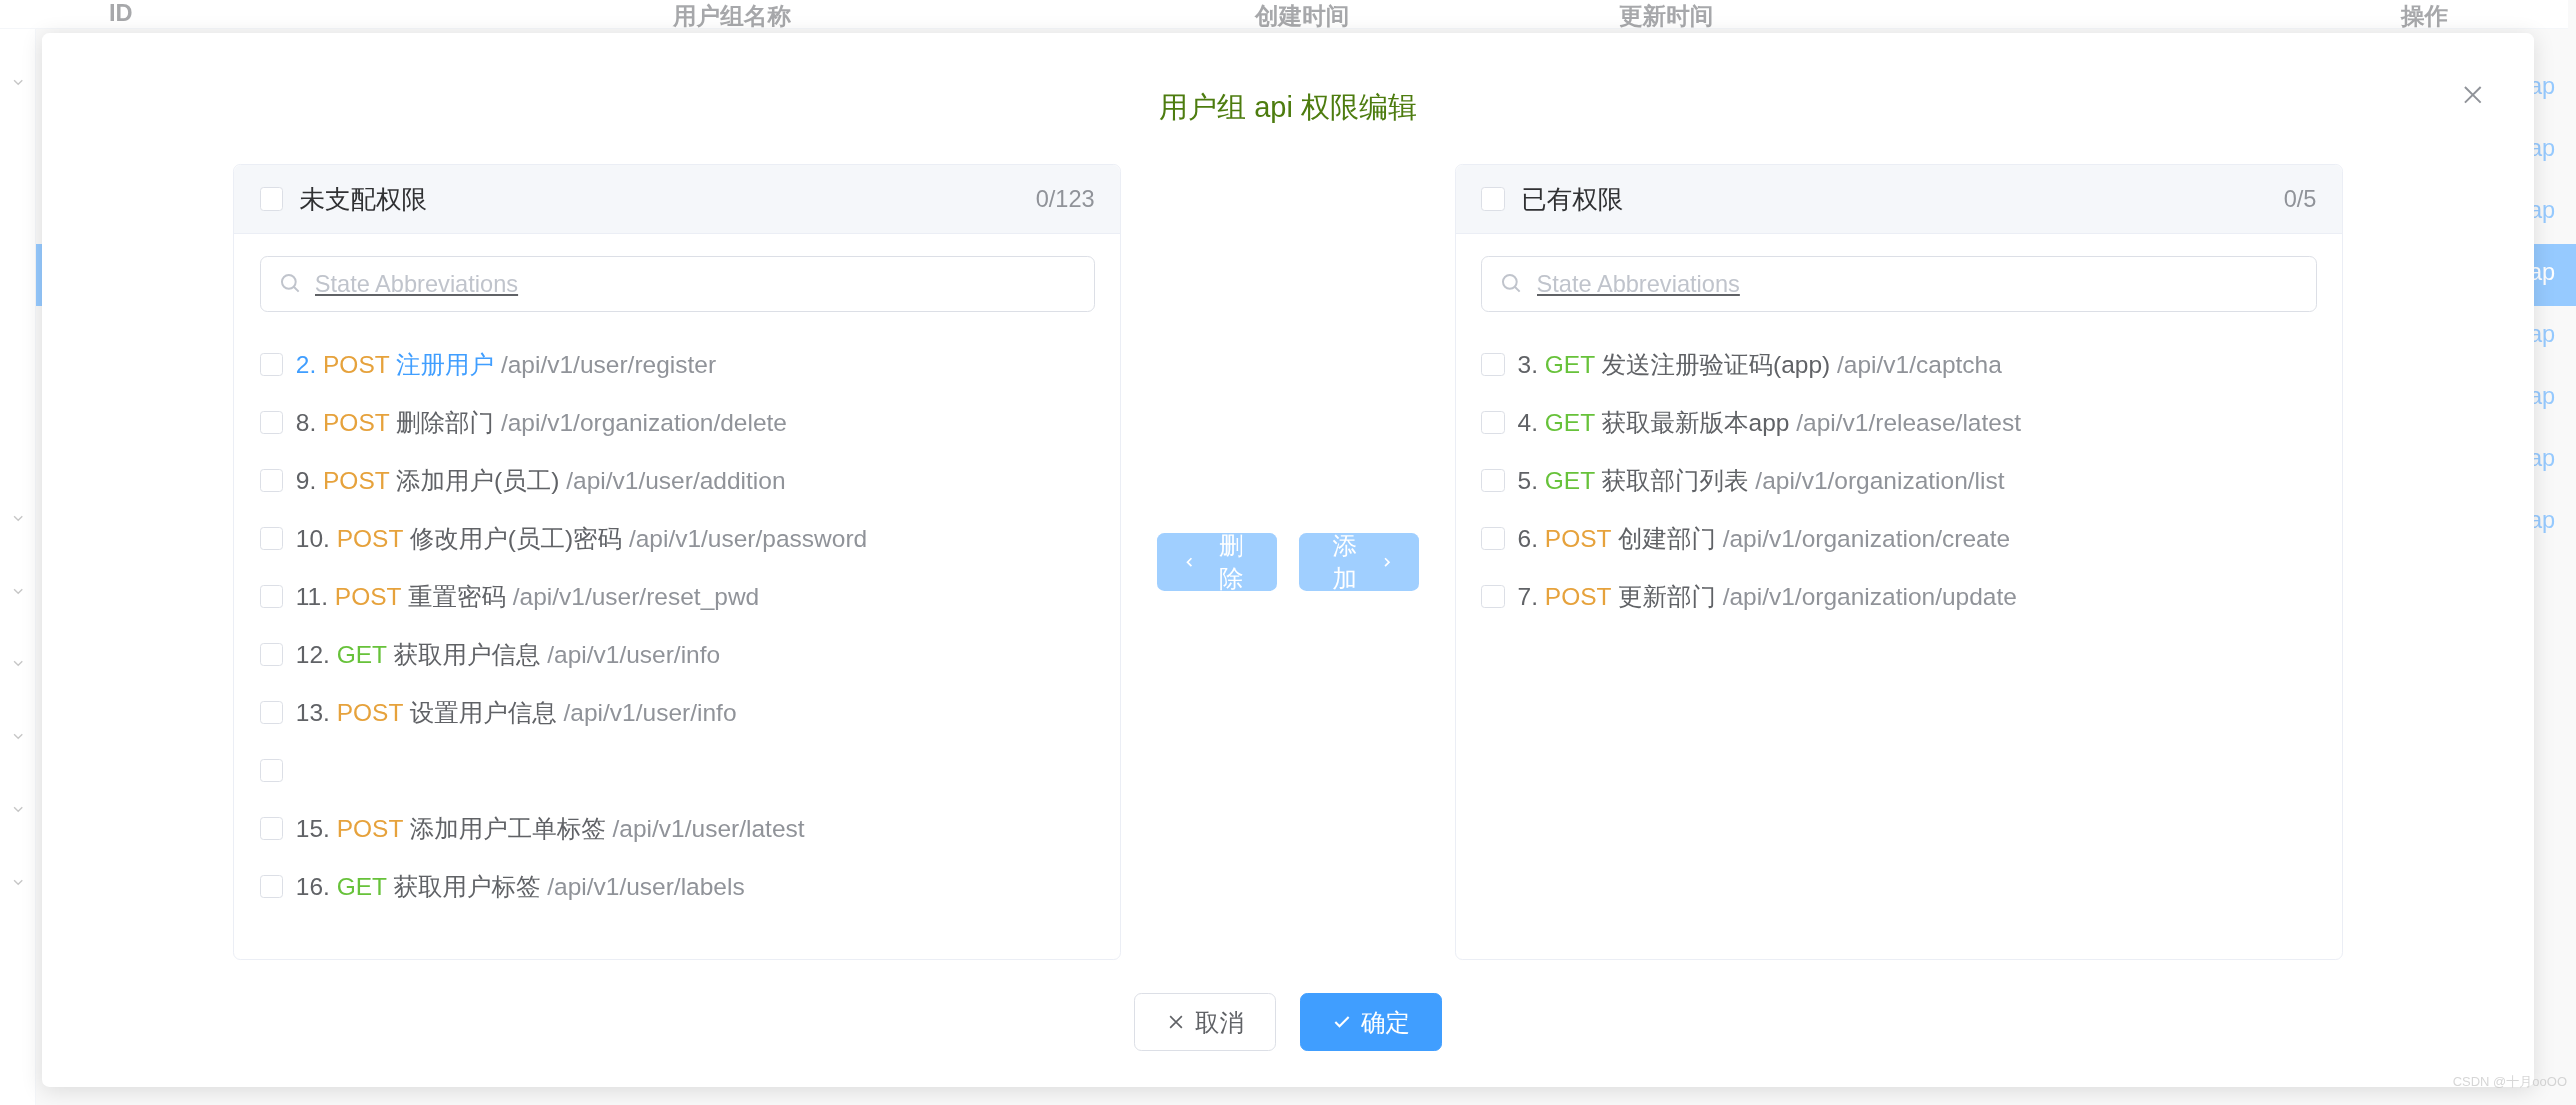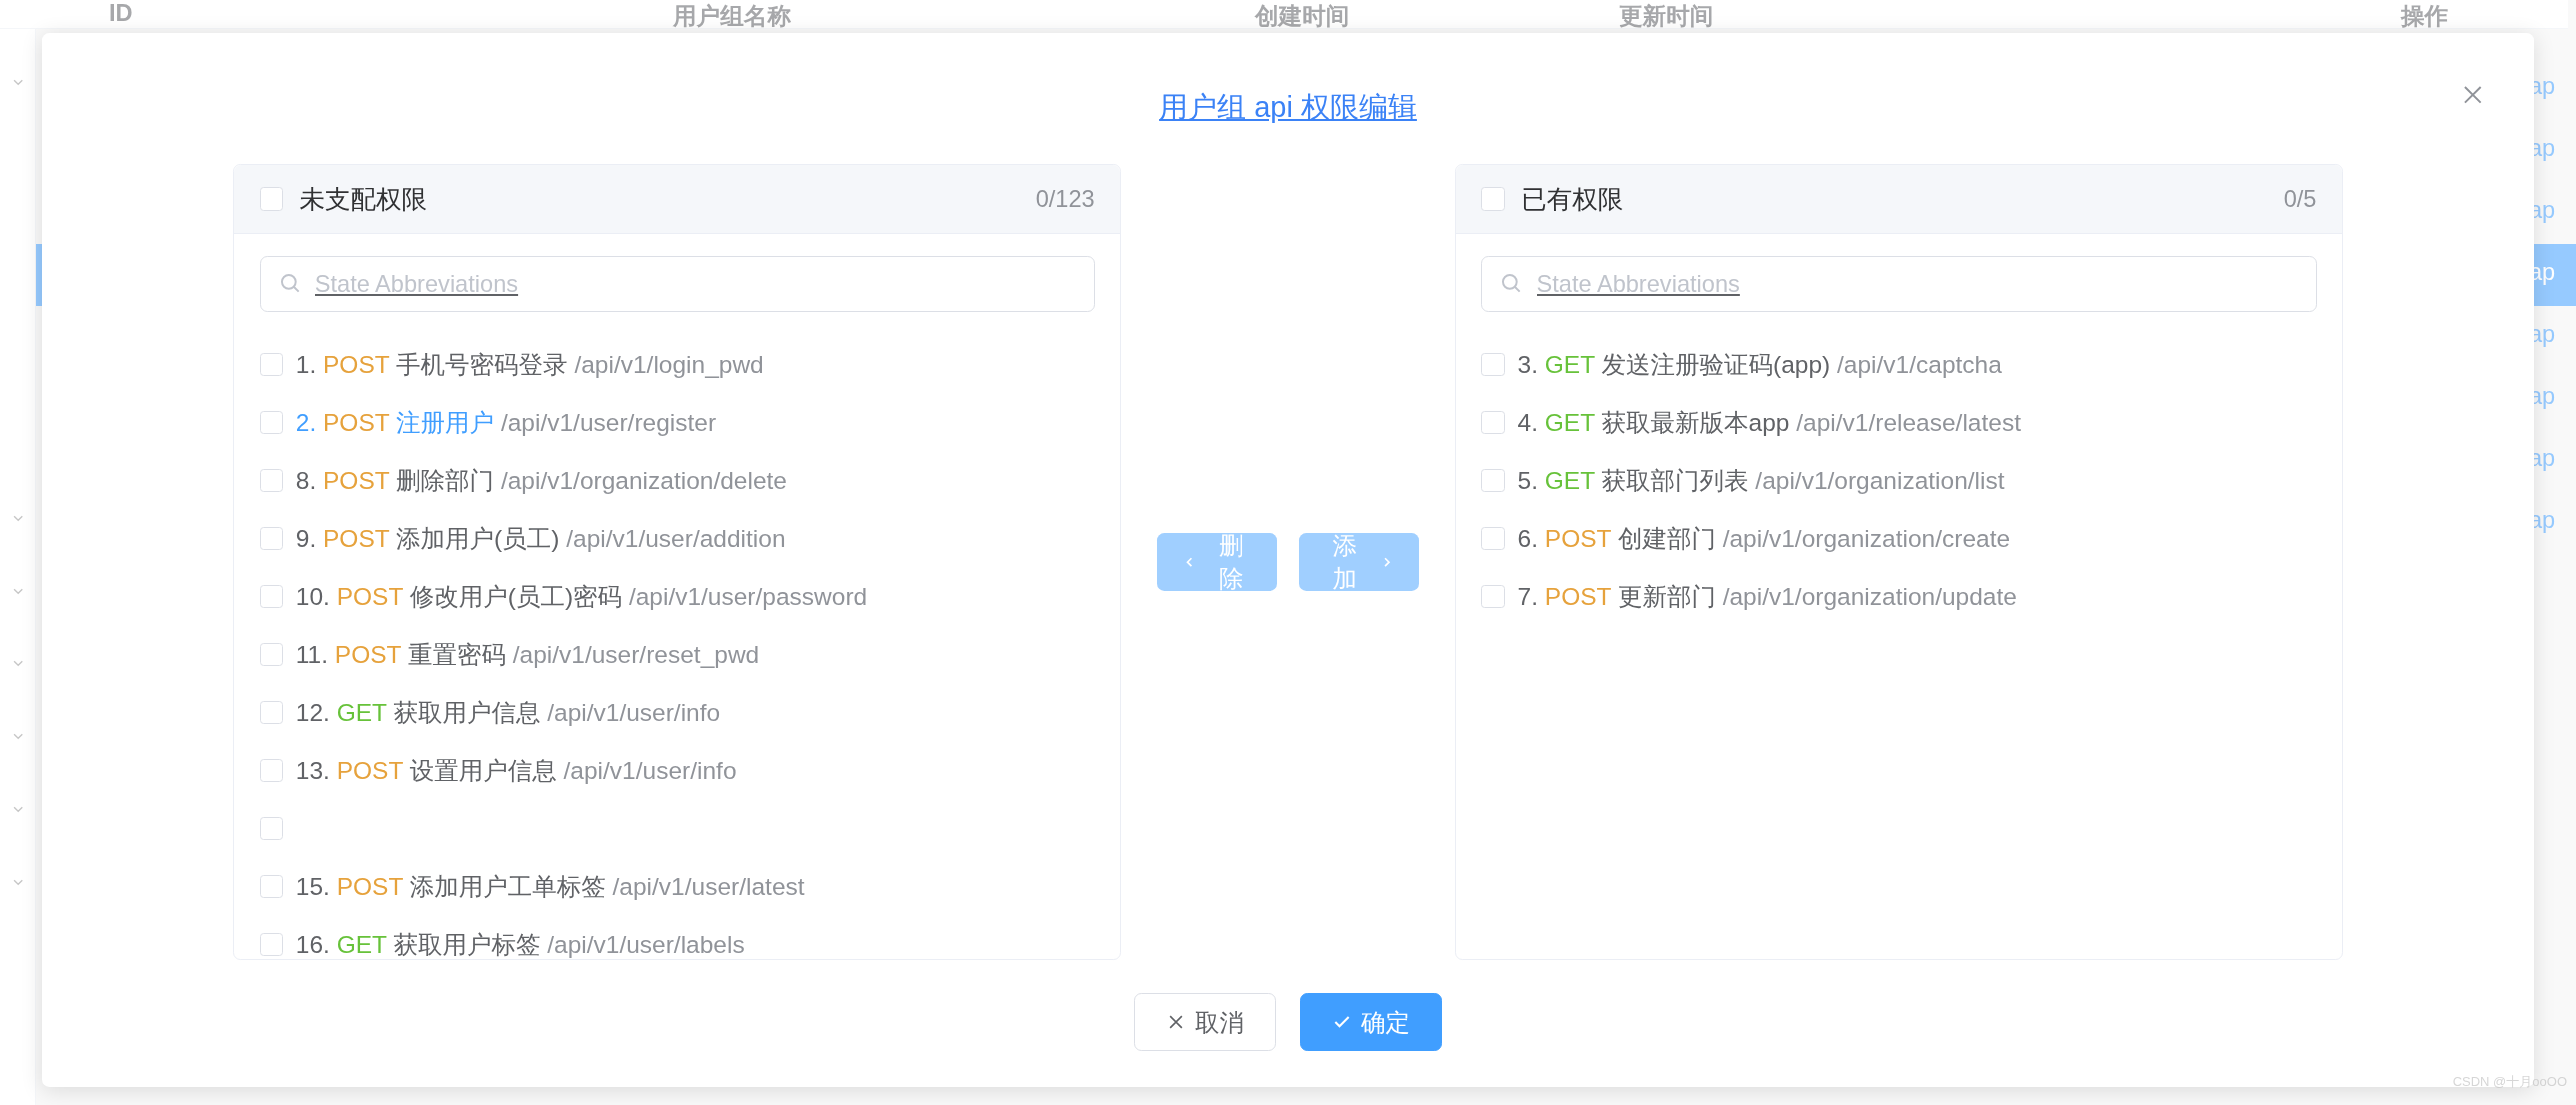--- a/index.html
+++ b/index.html
@@ -44,23 +44,22 @@
       box-shadow: 0 3.6px 22px rgba(0,0,0,0.12);
       padding: 55px 191px 36px 191px;
       display: flex; flex-direction: column;
     }
     .modal-close {
       position: absolute; top: 45px; right: 45px;
       width: 33px; height: 33px; cursor: pointer;
       color: #909399; font-size: 27px; display:flex; align-items:center; justify-content:center;
     }
     .modal-title {
-      text-align: center; font-size: 29px; color: #3b82f6;
+      text-align: center; font-size: 29px; color: #4d7c0f;
       margin-bottom: 36px;
-      text-decoration: underline;
     }
     .transfer {
       display: flex; align-items: center; justify-content: space-between;
       flex: 1; min-height: 0;
     }
     .panel {
       width: 967px; height: 100%;
       border: 0.9px solid #ebeef5; border-radius: 7.3px;
       display: flex; flex-direction: column;
       background: #fff;
@@ -217,24 +216,20 @@
           <svg class="search-icon" viewBox="0 0 24 24">
               <circle cx="10" cy="10" r="7" fill="none" stroke="#c0c4cc" stroke-width="2"></circle>
               <path d="M15 15l5 5" stroke="#c0c4cc" stroke-width="2"></path>
             </svg>
           <input class="search-input" placeholder="State Abbreviations" style="">
         </div>
       </div>
       <div class="panel-body" id="left-body">
           <div class="item">
             <span class="checkbox"></span>
-            <span class="item-text"><span class="idx">1. </span><span class="method-post">POST</span> <span class="name">手机号密码登录</span> <span class="path">/api/v1/login_pwd</span></span>
-          </div>
-          <div class="item">
-            <span class="checkbox"></span>
             <span class="item-text"><span class="idx-active">2. </span><span class="method-post">POST</span> <span class="name-active">注册用户</span> <span class="path">/api/v1/user/register</span></span>
           </div>
           <div class="item">
             <span class="checkbox"></span>
             <span class="item-text"><span class="idx">8. </span><span class="method-post">POST</span> <span class="name">删除部门</span> <span class="path">/api/v1/organization/delete</span></span>
           </div>
           <div class="item">
             <span class="checkbox"></span>
             <span class="item-text"><span class="idx">9. </span><span class="method-post">POST</span> <span class="name">添加用户(员工)</span> <span class="path">/api/v1/user/addition</span></span>
           </div>

